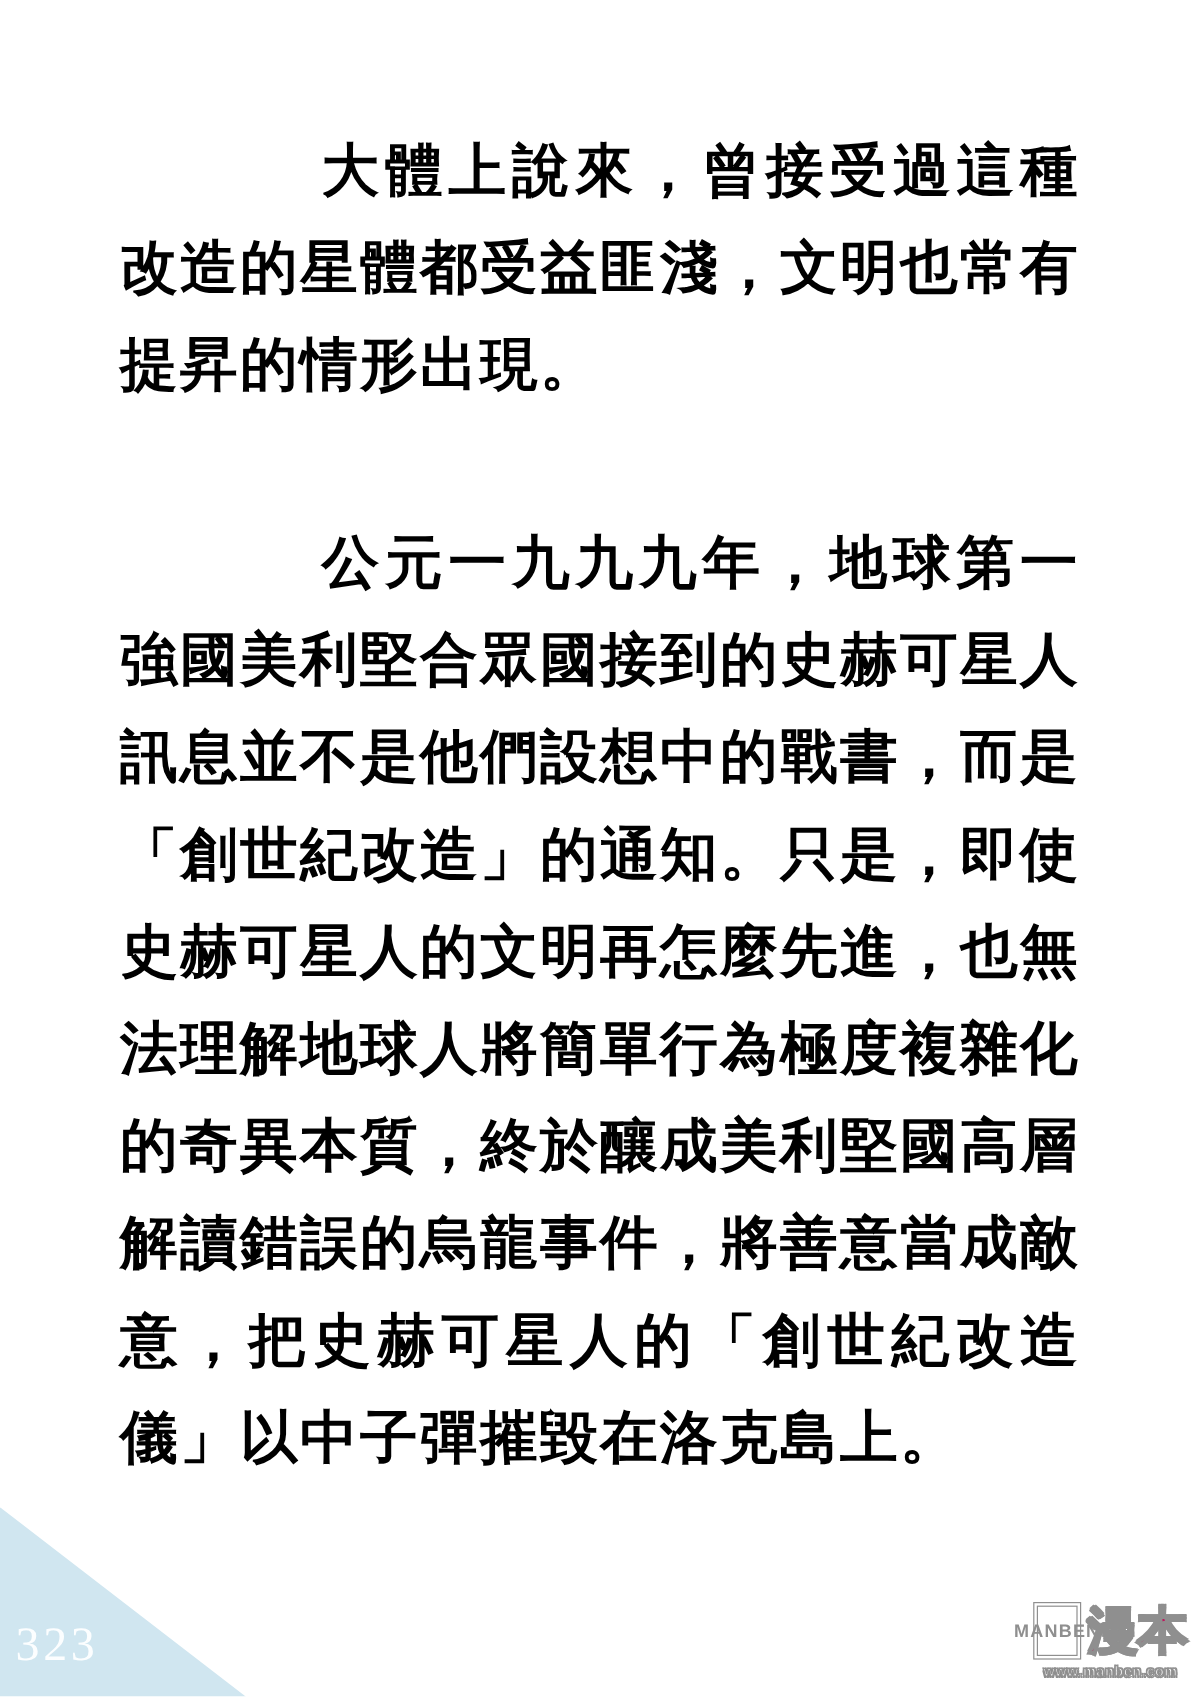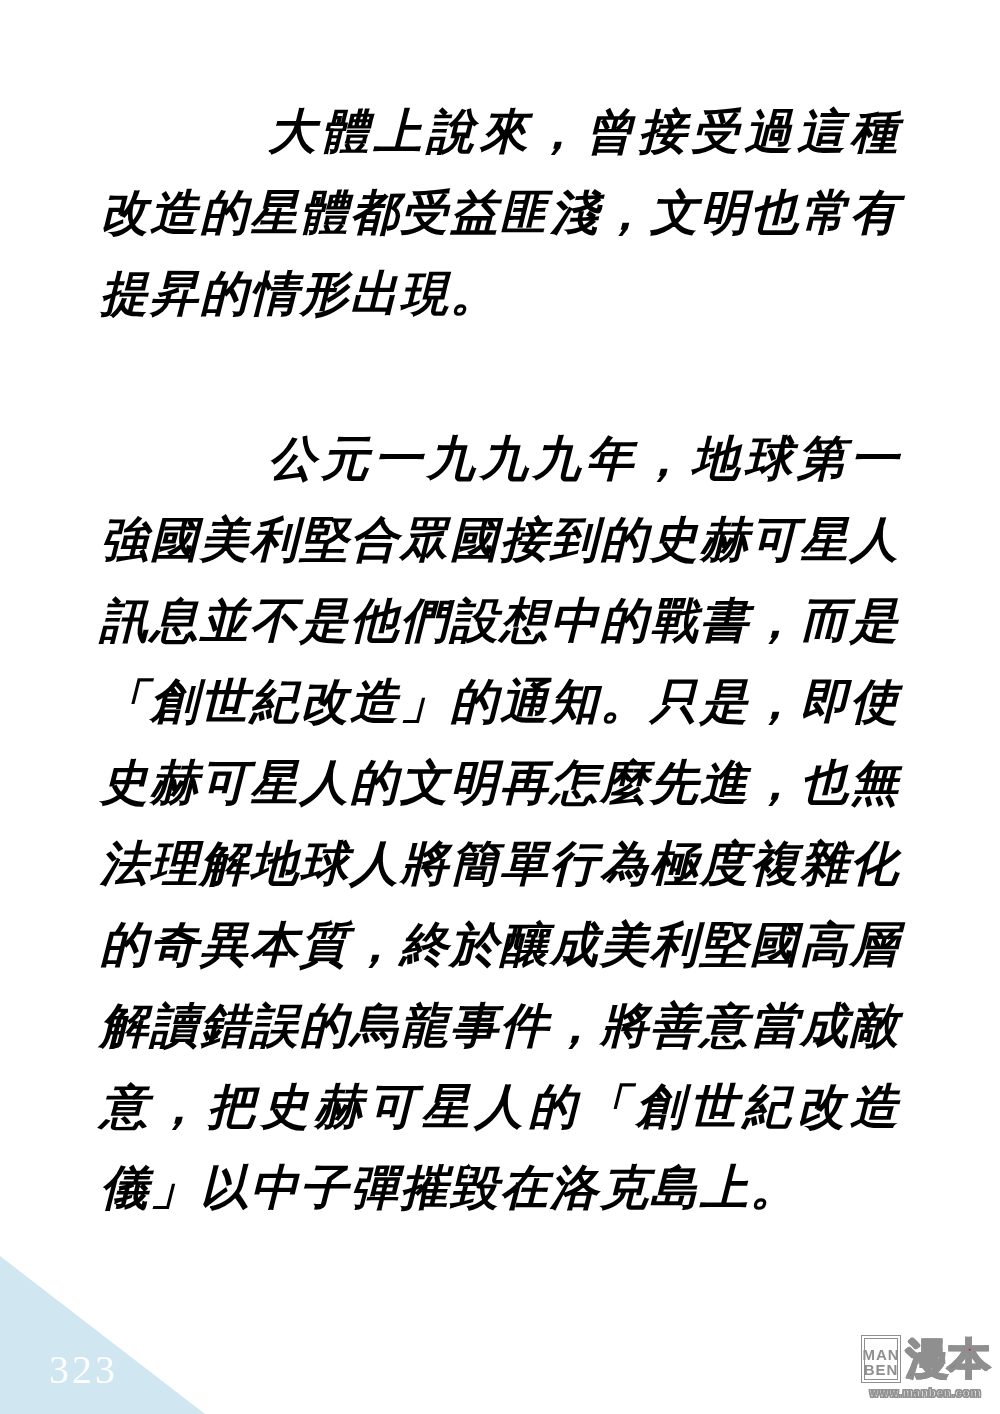--- a/index.html
+++ b/index.html
@@ -11,25 +11,24 @@
     position: relative;
     width: 1000px;
     height: 1414px;
     background: #ffffff;
     overflow: hidden;
     font-family: "Liberation Sans", "DejaVu Sans", sans-serif;
   }
   
   .content {
     position: absolute;
-    top: 5px;
+    top: 16px;
     left: 100px;
     width: 800px;
     padding-top: 86px;
-    font-style: italic;
   }
   .para {
     margin: 0;
     font-size: 48px;
     line-height: 81px;
     font-weight: 700;
     letter-spacing: 2px;
     color: #000000;
     text-align: justify;
     text-indent: 168px;
@@ -50,44 +49,43 @@
   }
   .page-number {
     position: absolute;
     left: 13px;
     bottom: 24px;
     font-family: "Liberation Serif", "DejaVu Serif", serif;
     font-size: 40px;
     letter-spacing: 3px;
     color: #fcfeff;
     line-height: 1;
-    margin-left: 36px;
   }
   
   .watermark {
     position: absolute;
     right: 10px;
     bottom: 14px;
     text-align: center;
     color: #8f8f8f;
   }
   .wm-row {
     display: flex;
     align-items: stretch;
     justify-content: center;
     gap: 5px;
   }
   .wm-box {
     box-sizing: border-box;
     width: 40px;
     border: 4px double #8f8f8f;
     display: flex;
-    flex-direction: column;
+    flex-direction: row;
     align-items: center;
-    justify-content: flex-end;
+    justify-content: center;
     font-weight: 700;
     font-size: 15px;
     line-height: 15px;
     letter-spacing: 1px;
     color: #8f8f8f;
     padding: 2px 0;
   }
   .wm-cjk {
     font-size: 42px;
     line-height: 48px;

